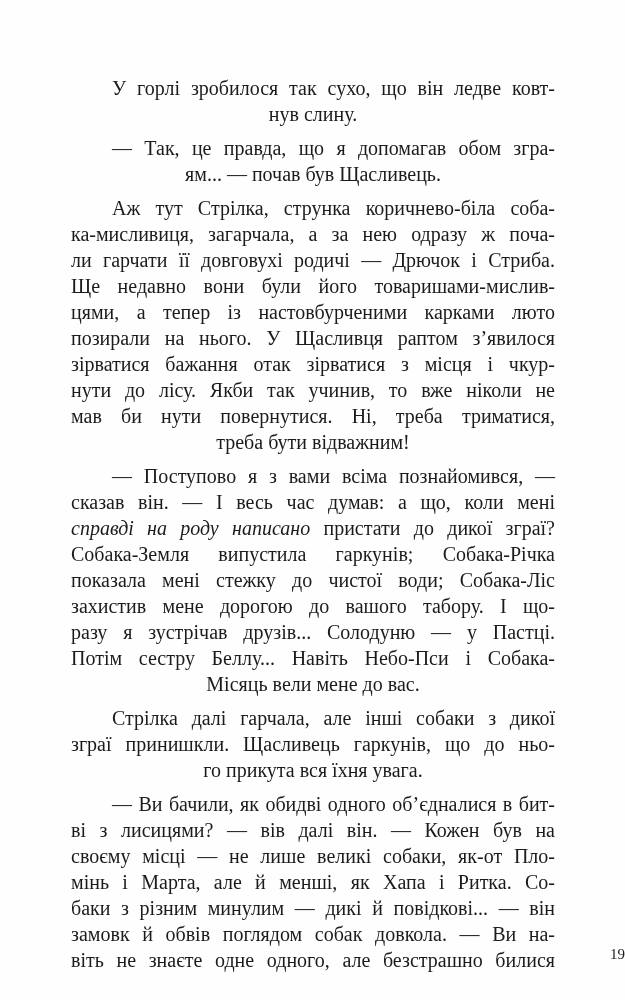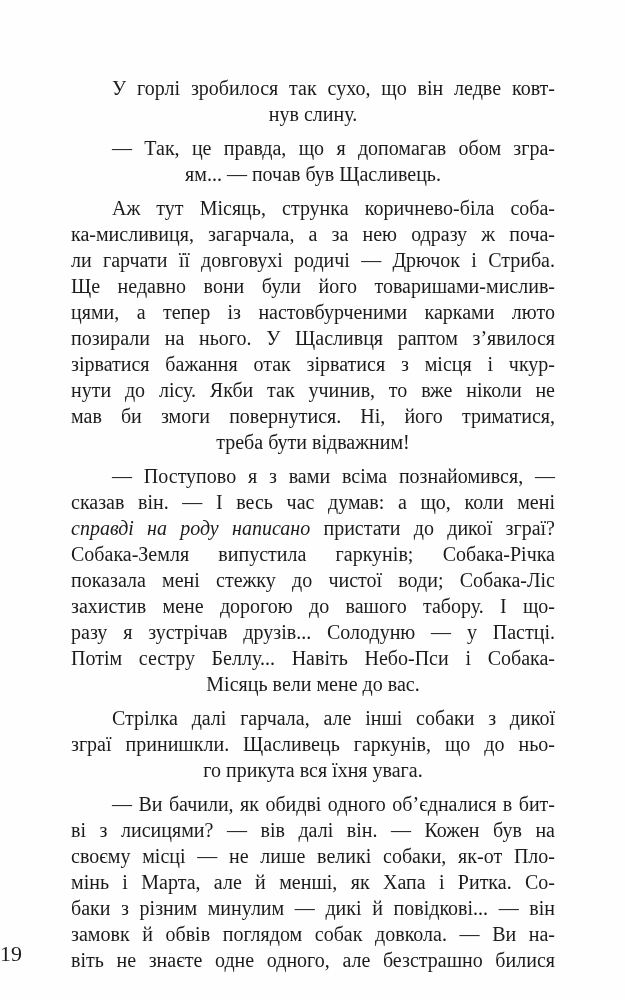--- a/index.html
+++ b/index.html
@@ -34,48 +34,48 @@
   }
   .line.indent {
     text-indent: 41px;
   }
   .it { font-style: italic; }
   .page-number {
     position: absolute;
     top: 942px;
     left: 0;
     width: 625px;
-    text-align: left;
-    font-size: 22px;
+    text-align: right;
+    font-size: 15px;
     line-height: 24px;
   }
 </style>
 </head>
 <body style="background: rgb(254, 254, 254); color: rgb(27, 27, 27);">
 
 <div class="book-page">
   <div class="text-block">
       <div class="para">
         <div class="line just indent"><span>У горлі зробилося так сухо, що він ледве ковт-</span></div>
         <div class="line"><span>нув слину.</span></div>
       </div>
       <div class="para">
         <div class="line just indent"><span>— Так, це правда, що я допомагав обом згра-</span></div>
         <div class="line"><span>ям... — почав був Щасливець.</span></div>
       </div>
       <div class="para">
-        <div class="line just indent"><span>Аж тут Місяць, струнка коричнево-біла соба-</span></div>
+        <div class="line just indent"><span>Аж тут Стрілка, струнка коричнево-біла соба-</span></div>
         <div class="line just"><span>ка-мисливиця, загарчала, а за нею одразу ж поча-</span></div>
         <div class="line just"><span>ли гарчати її довговухі родичі — Дрючок і Стриба.</span></div>
         <div class="line just"><span>Ще недавно вони були його товаришами-мислив-</span></div>
         <div class="line just"><span>цями, а тепер із настовбурченими карками люто</span></div>
         <div class="line just"><span>позирали на нього. У Щасливця раптом з’явилося</span></div>
         <div class="line just"><span>зірватися бажання отак зірватися з місця і чкур-</span></div>
         <div class="line just"><span>нути до лісу. Якби так учинив, то вже ніколи не</span></div>
-        <div class="line just"><span>мав би змоги повернутися. Ні, його триматися,</span></div>
+        <div class="line just"><span>мав би нути повернутися. Ні, треба триматися,</span></div>
         <div class="line"><span>треба бути відважним!</span></div>
       </div>
       <div class="para">
         <div class="line just indent"><span>— Поступово я з вами всіма познайомився, —</span></div>
         <div class="line just"><span>сказав він. — І весь час думав: а що, коли мені</span></div>
         <div class="line just"><span class="it">справді на роду написано</span><span> пристати до дикої зграї?</span></div>
         <div class="line just"><span>Собака-Земля випустила гаркунів; Собака-Річка</span></div>
         <div class="line just"><span>показала мені стежку до чистої води; Собака-Ліс</span></div>
         <div class="line just"><span>захистив мене дорогою до вашого табору. І що-</span></div>
         <div class="line just"><span>разу я зустрічав друзів... Солодуню — у Пастці.</span></div>

